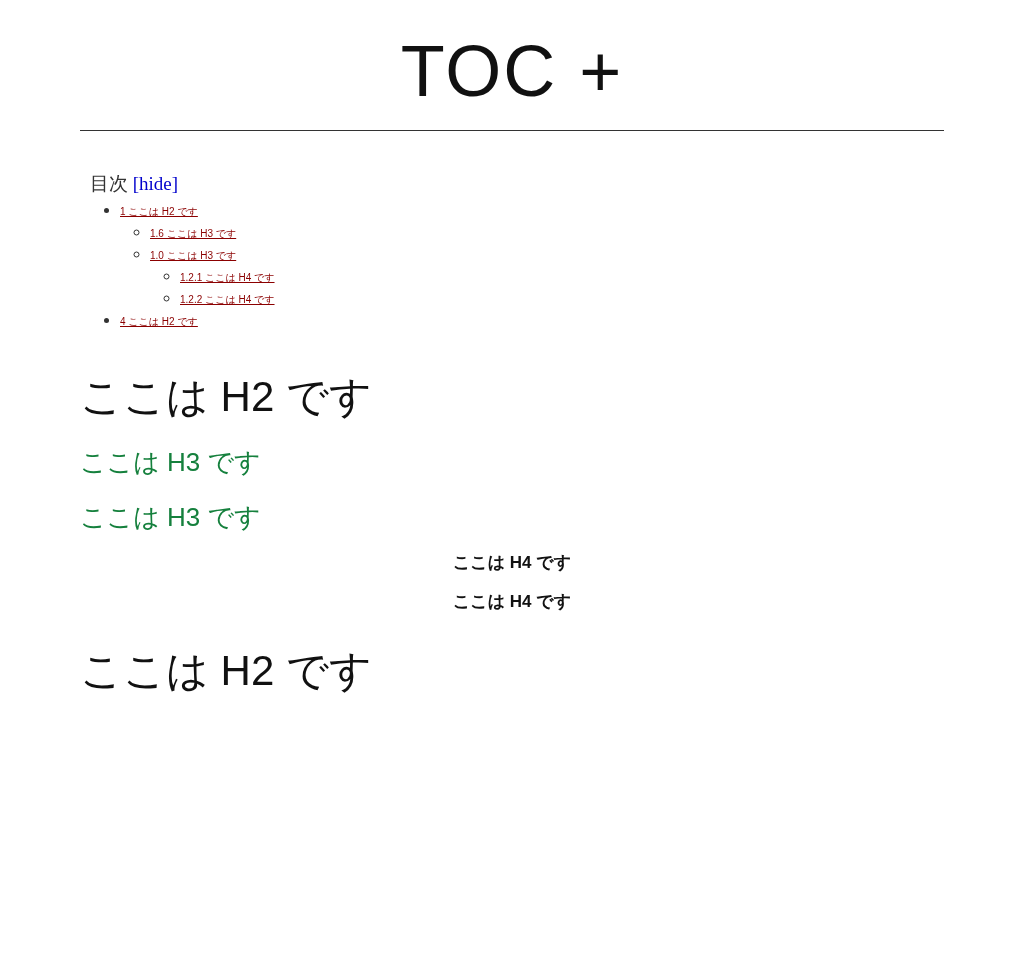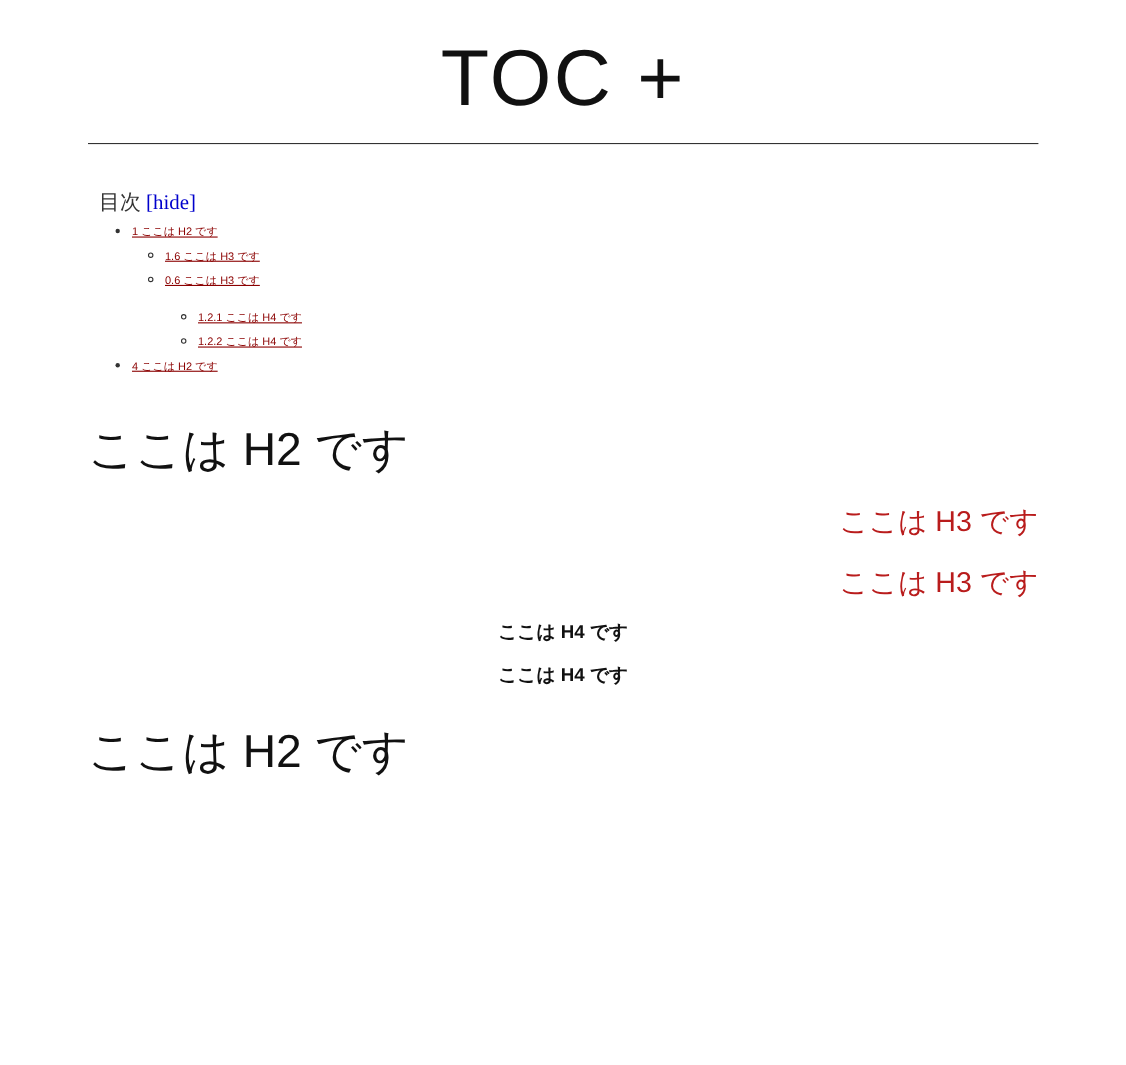--- a/index.html
+++ b/index.html
@@ -66,40 +66,39 @@
 
     .toc-sublist {
       list-style: circle;
       padding-left: 30px;
       margin-top: 4px;
     }
 
     .toc-subsublist {
       list-style: circle;
       padding-left: 30px;
-      margin-top: 16px;
+      margin-top: 4px;
     }
 
     .heading-h2 {
       font-size: 42px;
       font-weight: 400;
       color: #111111;
       margin-top: 30px;
       margin-bottom: 18px;
       font-family: 'Hiragino Kaku Gothic ProN', 'Meiryo', sans-serif;
     }
 
     .heading-h3 {
       font-size: 26px;
       font-weight: 400;
-      color: #b91c1c;
+      color: #15803d;
       margin-top: 20px;
       margin-bottom: 14px;
       font-family: 'Hiragino Kaku Gothic ProN', 'Meiryo', sans-serif;
-      text-align: right;
     }
 
     .heading-h4 {
       font-size: 17px;
       font-weight: 700;
       color: #111111;
       margin-top: 16px;
       margin-bottom: 10px;
       font-family: 'Hiragino Kaku Gothic ProN', 'Meiryo', sans-serif;
       text-align: center;
@@ -127,21 +126,21 @@
     <a href="#">[hide]</a>
   </div>
   <ul class="toc-list">
     <li>
       <a href="#h2-1">1 ここは H2 です</a>
       <ul class="toc-sublist">
         <li>
           <a href="#h3-1-1">1.6 ここは H3 です</a>
         </li>
         <li>
-          <a href="#h3-1-2">0.6 ここは H3 です</a>
+          <a href="#h3-1-2">1.0 ここは H3 です</a>
           <ul class="toc-subsublist">
             <li>
               <a href="#h4-1-2-1">1.2.1 ここは H4 です</a>
             </li>
             <li>
               <a href="#h4-1-2-2">1.2.2 ここは H4 です</a>
             </li>
           </ul>
         </li>
       </ul>

